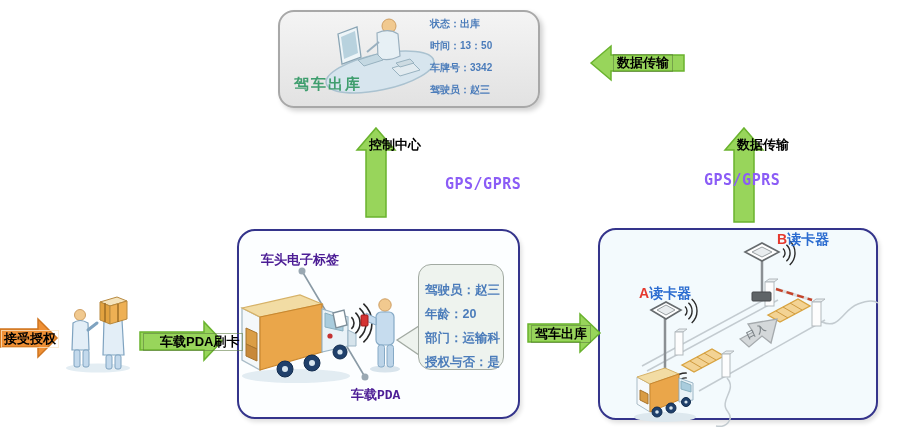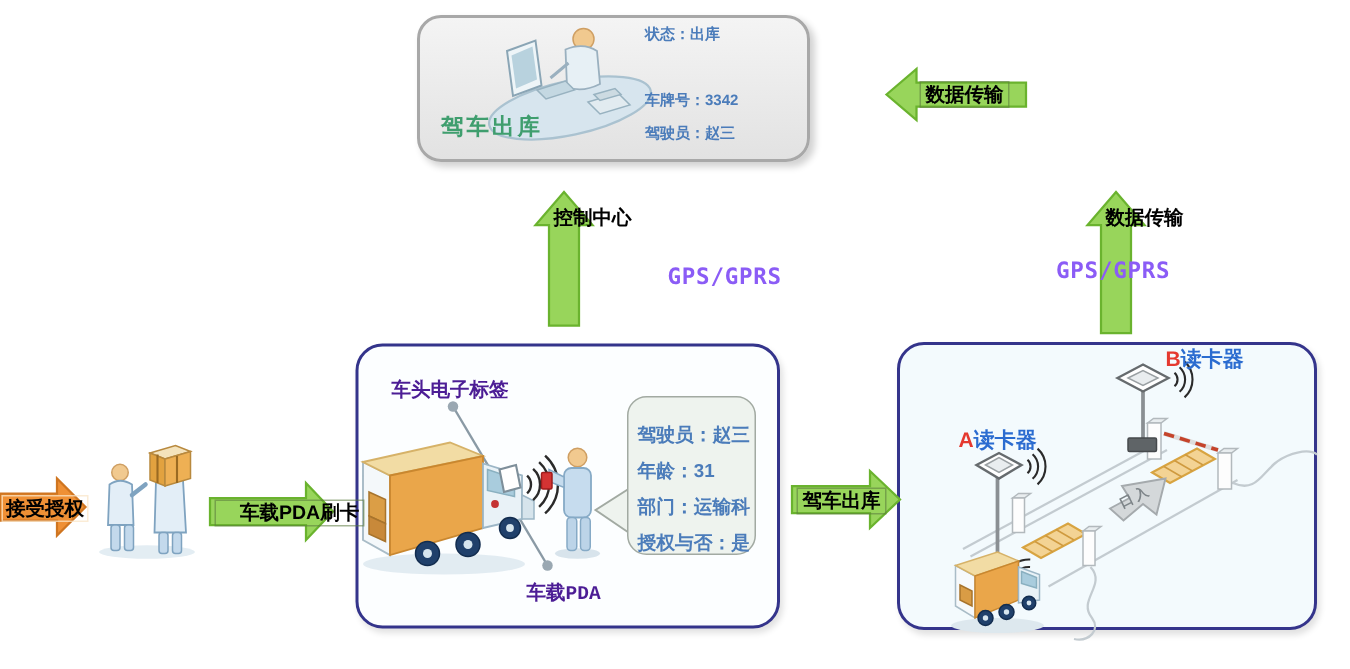--- a/index.html
+++ b/index.html
@@ -218,40 +218,41 @@
       <circle cx="671" cy="408" r="5" fill="#20406b" stroke="#122c4e"></circle>
       <circle cx="686" cy="402" r="4.5" fill="#20406b" stroke="#122c4e"></circle>
       <circle cx="657" cy="412" r="1.8" fill="#d7e5ee"></circle>
       <circle cx="671" cy="408" r="1.8" fill="#d7e5ee"></circle>
       <circle cx="686" cy="402" r="1.6" fill="#d7e5ee"></circle>
     </g>
   </svg>
 
   <div class="lbl title-green" style="left:294px;top:75px;">驾车出库</div>
   <div class="lbl status" style="left:430px;top:13px;">状态：出库</div>
+  <div class="lbl status" style="left:430px;top:35px;">时间：13：50</div>
   <div class="lbl status" style="left:430px;top:57px;">车牌号：3342</div>
   <div class="lbl status" style="left:430px;top:79px;">驾驶员：赵三</div>
 
   <div class="lbl k boxed" style="left:613px;top:54px;">数据传输</div>
   <div class="lbl vtext" style="left:369px;top:135px;">控制中心</div>
   <div class="lbl vtext" style="left:737px;top:135px;">数据传输</div>
   <div class="lbl gps" style="left:397px;top:175px;">GPS/GPRS</div>
   <div class="lbl gps" style="left:656px;top:171px;">GPS/GPRS</div>
 
   <div class="lbl k oboxed" style="left:1px;top:330px;">接受授权</div>
   <div class="lbl k boxed" style="left:143px;top:333px;padding-left:16px;">车载PDA刷卡</div>
   <div class="lbl k boxed" style="left:531px;top:325px;">驾车出库</div>
 
   <div class="lbl blue" style="left:261px;top:251px;">车头电子标签</div>
   <div class="lbl blue" style="left:351px;top:386px;">车载PDA</div>
 
   <div class="box callout">
     <div class="pad"></div>
     <div class="cline">驾驶员：赵三</div>
-    <div class="cline">年龄：31</div>
+    <div class="cline">年龄：20</div>
     <div class="cline">部门：运输科</div>
     <div class="cline">授权与否：是</div>
   </div>
 
   <div class="lbl reader" style="left:639px;top:285px;"><span class="r">A</span><span class="b">读卡器</span></div>
   <div class="lbl reader" style="left:777px;top:231px;"><span class="r">B</span><span class="b">读卡器</span></div>
 
   <div class="roadmark">口入</div>
 </div>
 

